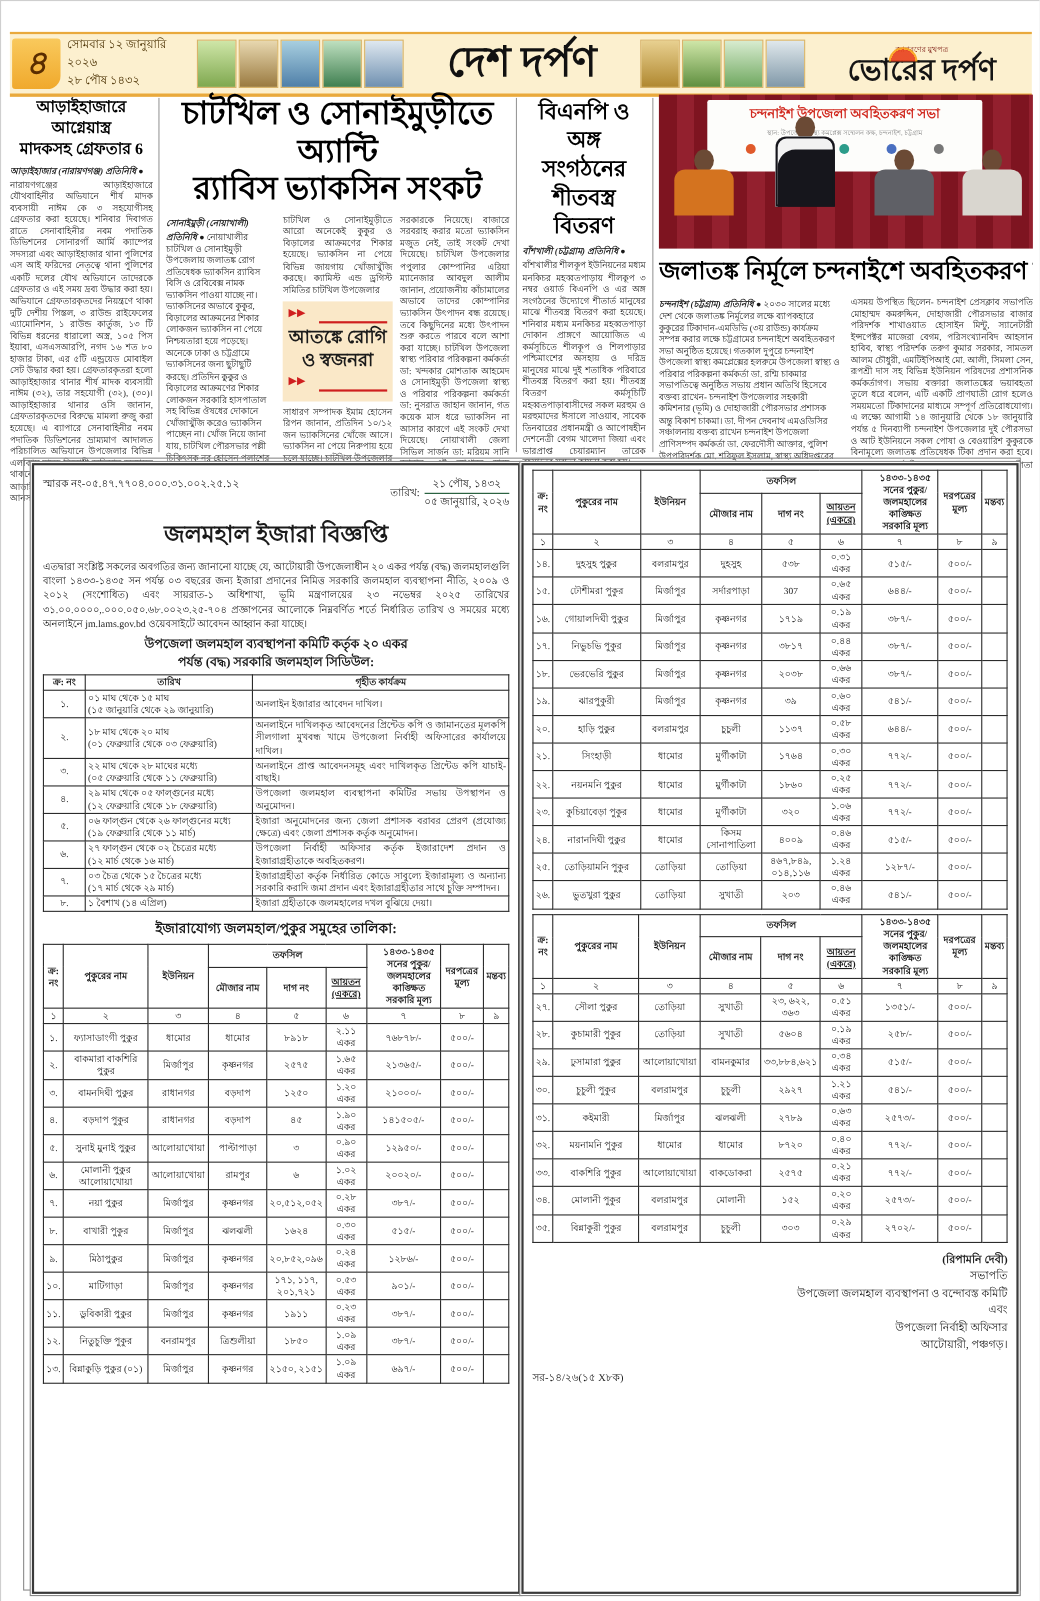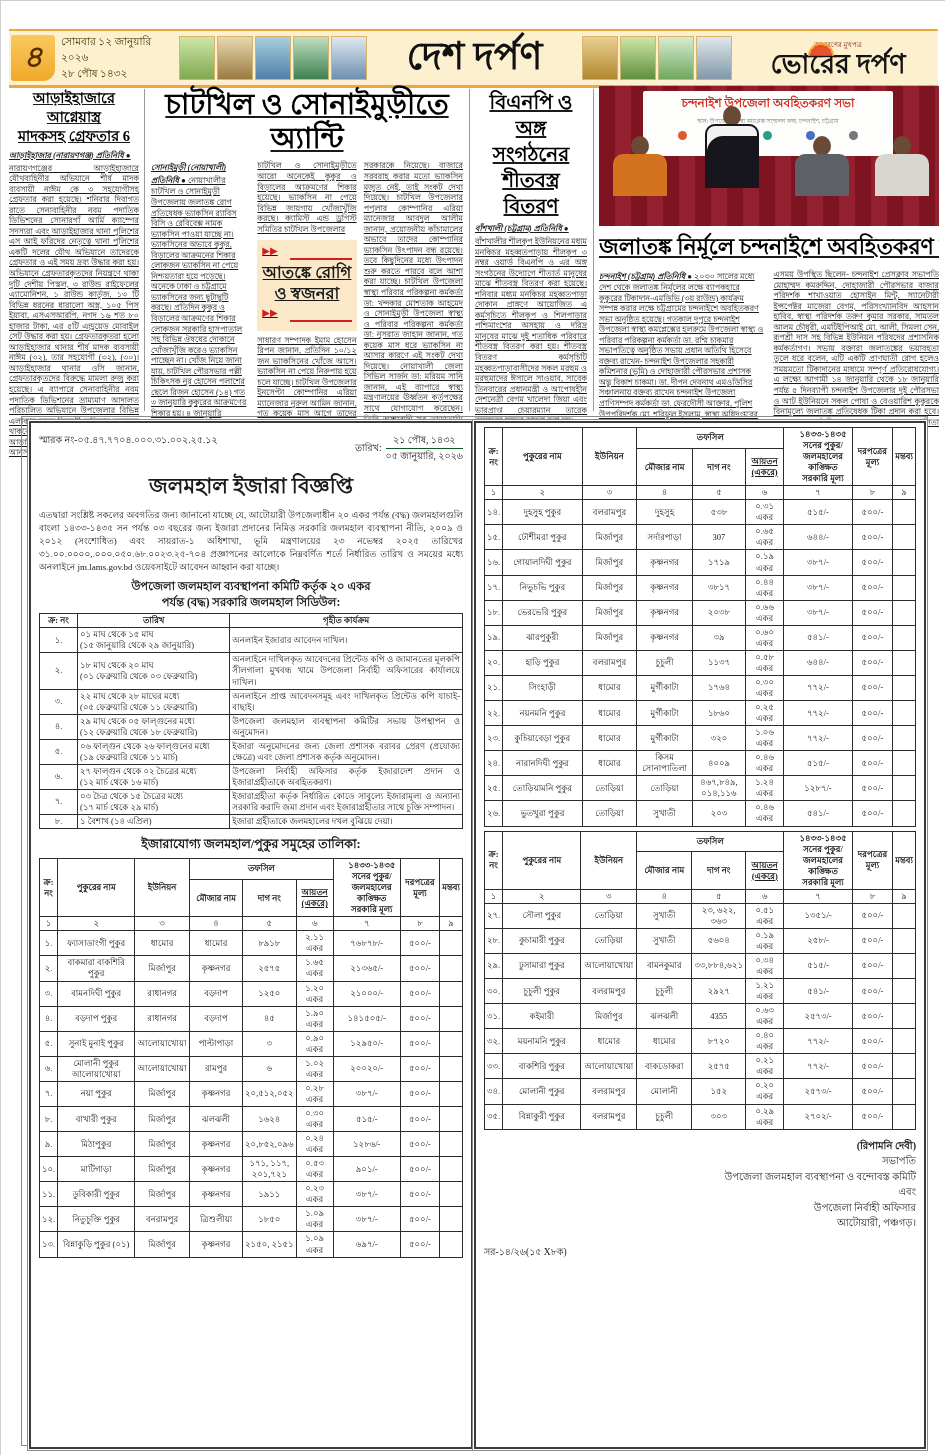--- a/index.html
+++ b/index.html
@@ -17,21 +17,21 @@
   .thumb{width:34px;border:1px solid #d8b46a;}
   .mast-title{flex:0 0 215px;text-align:center;font-size:38px;font-weight:bold;color:#111;
               font-family:"Liberation Serif",serif;}
   .logo{margin-left:auto;width:188px;text-align:center;position:relative;padding-right:6px;}
   .logo .tag{font-size:7px;color:#7c1a12;}
   .logo .nm{font-size:27px;font-weight:bold;color:#141414;line-height:1;}
   .sun{position:absolute;left:64px;top:4px;width:26px;height:13px;border-radius:13px 13px 0 0;
        background:radial-gradient(circle at 50% 100%, #e8401c 0 60%, #f9a11b 60% 100%);opacity:.9;}
   
   .vrule{position:absolute;width:1px;background:#9a9a9a;}
-  .art{position:absolute;font-size:8px;text-decoration:underline;}
+  .art{position:absolute;font-size:8px;}
   .hl{font-weight:bold;text-align:center;color:#000;}
   .dateline{font-weight:bold;font-style:italic;font-size:8px;margin:3px 0 2px;}
   .body{ text-align:justify;line-height:1.32;color:#222;}
   .cols{display:flex;gap:7px;}
   .cols>div{flex:1;}
   .alertbox{background:#fae8c8;padding:6px 5px 7px;margin:5px 0;text-align:center;}
   .alertbox .arr{color:#cf1f1f;font-size:10px;text-align:left;line-height:1;}
   .alertbox .rule{border-top:2px solid #cf1f1f;margin:2px 0 2px 28px;}
   .alertbox .lbl{font-size:16.5px;font-weight:bold;line-height:1.25;margin:3px 0;}
   
@@ -129,20 +129,21 @@
       <span>আড়াইহাজারে আগ্নেয়াস্ত্র</span><br>
       <span>মাদকসহ গ্রেফতার 6</span>
     </div>
     <div class="dateline">আড়াইহাজার (নারায়ণগঞ্জ) প্রতিনিধি ●</div>
     <div class="body">নারায়ণগঞ্জের আড়াইহাজারে যৌথবাহিনীর অভিযানে শীর্ষ মাদক ব্যবসায়ী নাঈম কে ৩ সহযোগীসহ গ্রেফতার করা হয়েছে। শনিবার দিবাগত রাতে সেনাবাহিনীর নবম পদাতিক ডিভিশনের সোনারগাঁ আর্মি ক্যাম্পের সদস্যরা এবং আড়াইহাজার থানা পুলিশের এস আই ফরিদের নেতৃত্বে থানা পুলিশের একটি দলের যৌথ অভিযানে তাদেরকে গ্রেফতার ও এই সময় দ্রব্য উদ্ধার করা হয়। অভিযানে গ্রেফতারকৃতদের নিয়ন্ত্রণে থাকা দুটি দেশীয় পিস্তল, ৩ রাউন্ড রাইফেলের এ্যামোনিশন, ১ রাউন্ড কার্তুজ, ১৩ টি বিভিন্ন ধরনের ধারালো অস্ত্র, ১০৫ পিস ইয়াবা, এসএসআরপি, নগদ ১৬ শত ৮০ হাজার টাকা, এর ৫টি এন্ড্রয়েড মোবাইল সেট উদ্ধার করা হয়। গ্রেফতারকৃতরা হলো আড়াইহাজার থানার শীর্ষ মাদক ব্যবসায়ী নাঈম (৩২), তার সহযোগী (৩২), (৩০)। আড়াইহাজার থানার ওসি জানান, গ্রেফতারকৃতদের বিরুদ্ধে মামলা রুজু করা হয়েছে। এ ব্যাপারে সেনাবাহিনীর নবম পদাতিক ডিভিশনের ভ্রাম্যমাণ আদালত পরিচালিত অভিযানে উপজেলার বিভিন্ন এলাকায় মাদক বিরোধী অভিযান অব্যাহত থাকবে বলে জানানো হয়। অভিযানে আড়াইহাজার থানা পুলিশের সদস্যরা ও আনসার সদস্যরা উপস্থিত ছিলেন।</div>
   </div>
 
   <div class="art" style="left:150px;top:86px;width:312px;">
     <div class="hl" style="font-size:29px;line-height:1.18">
       <span>চাটখিল ও সোনাইমুড়ীতে অ্যান্টি</span><br>
+      <span>র‍্যাবিস ভ্যাকসিন সংকট</span>
     </div>
     <div class="cols" style="margin-top:6px;">
       <div>
         <span class="dateline">সোনাইমুড়ী (নোয়াখালী) প্রতিনিধি ●</span>
         <span class="body">নোয়াখালীর চাটখিল ও সোনাইমুড়ী উপজেলায় জলাতঙ্ক রোগ প্রতিষেধক ভ্যাকসিন র‍্যাবিস বিসি ও রেবিবেক্স নামক ভ্যাকসিন পাওয়া যাচ্ছে না। ভ্যাকসিনের অভাবে কুকুর, বিড়ালের আক্রমনের শিকার লোকজন ভ্যাকসিন না পেয়ে নিশ্চয়তারা হয়ে পড়েছে। অনেকে ঢাকা ও চট্টগ্রামে ভ্যাকসিনের জন্য ছুটাছুটি করছে। প্রতিদিন কুকুর ও বিড়ালের আক্রমণের শিকার লোকজন সরকারি হাসপাতাল সহ বিভিন্ন ঔষধের দোকানে খোঁজাখুঁজি করেও ভ্যাকসিন পাচ্ছেন না। খোঁজ নিয়ে জানা যায়, চাটখিল পৌরসভার পল্লী চিকিৎসক নুর হোসেন পলাশের ছেলে রিজন হোসেন (১৪) গত ৩ জানুয়ারি কুকুরের আক্রমণের শিকার হয়। ৪ জানুয়ারি নোয়াখালা গ্রামের রিকশা চালক নুরুল আলম (৩০) কে কুকুর কামড় দেয়। এখনো তারা ভ্যাকসিন দিতে পারেনি। এছাড়া</span>
       </div>
       <div>
         <div class="body">চাটখিল ও সোনাইমুড়ীতে আরো অনেকেই কুকুর ও বিড়ালের আক্রমণের শিকার হয়েছে। ভ্যাকসিন না পেয়ে বিভিন্ন জায়গায় খোঁজাখুঁজি করছে। ক্যামিস্ট এন্ড ড্রগিস্ট সমিতির চাটখিল উপজেলার</div>
         <div class="alertbox">
           <div class="arr">▶▶</div>
@@ -703,21 +704,21 @@
                 <td>১.২১<br>একর</td>
                 <td>৫৪১/-</td>
                 <td>৫০০/-</td>
                 <td></td>
               </tr>
               <tr>
                 <td>৩১.</td>
                 <td>কইমারী</td>
                 <td>মির্জাপুর</td>
                 <td>ঝলঝলী</td>
-                <td>4355</td>
+                <td>২৭৮৯</td>
                 <td>০.৬৩<br>একর</td>
                 <td>২৫৭৩/-</td>
                 <td>৫০০/-</td>
                 <td></td>
               </tr>
               <tr>
                 <td>৩২.</td>
                 <td>ময়নামনি পুকুর</td>
                 <td>ধামোর</td>
                 <td>ধামোর</td>

